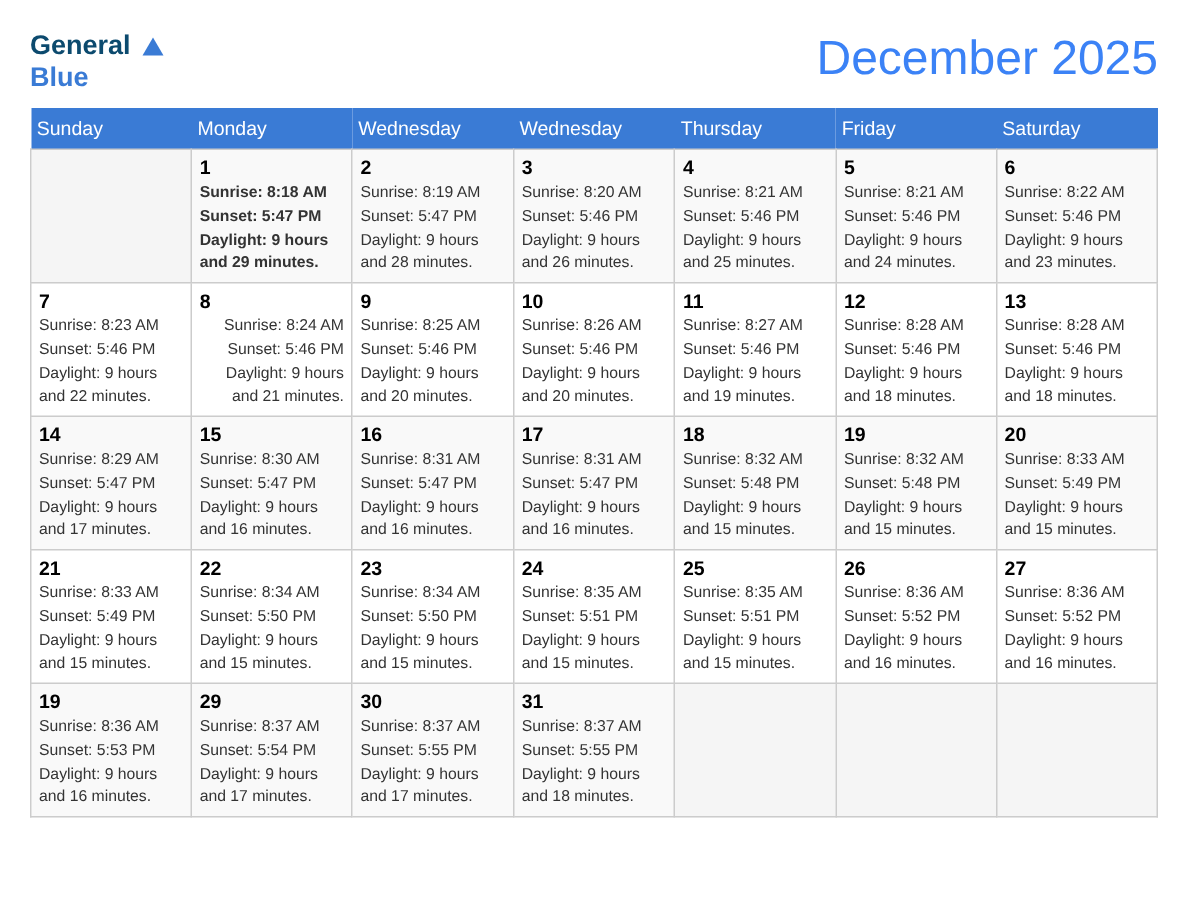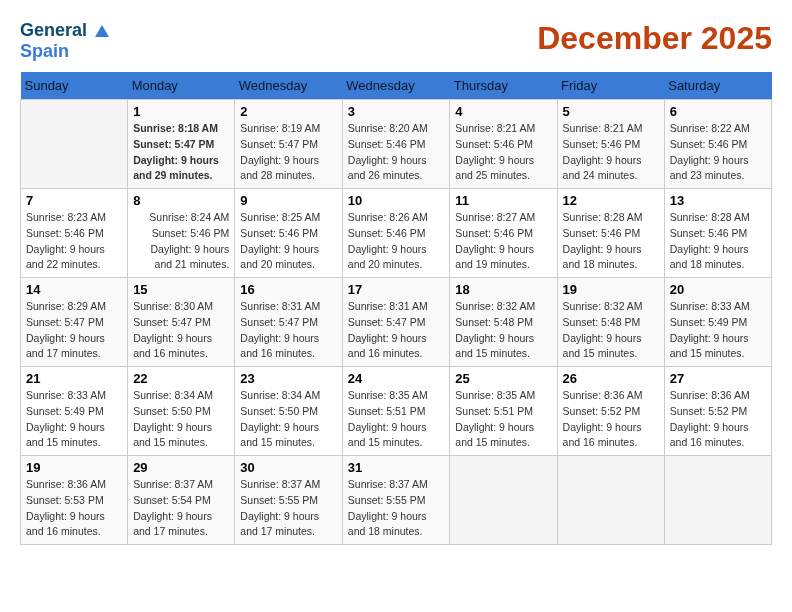--- a/index.html
+++ b/index.html
@@ -18,35 +18,35 @@
     }
     .logo {
       display: flex;
       align-items: center;
     }
     .title-section {
       text-align: right;
     }
     .month-title {
       font-size: 32px;
-      font-weight: bold;
-      color: #c2410c;
+      font-weight: normal;
+      color: #3b82f6;
     }
     .subtitle {
       font-size: 16px;
       color: #555;
     }
     table {
       width: 100%;
       border-collapse: collapse;
       font-size: 11px;
     }
     thead tr th {
       background-color: #3a7bd5;
-      color: #0f172a;
+      color: #ffffff;
       padding: 6px 4px;
       text-align: left;
       font-size: 13px;
       font-weight: normal;
     }
     tbody tr td {
       border: 1px solid #ccc;
       padding: 4px 5px;
       vertical-align: top;
       width: 108px;
@@ -75,21 +75,21 @@
 <body>
 
 <div class="header-section">
   <div class="logo">
     <div>
       <span style="font-size:18px;font-weight:bold;color:#0c4a6e;">General</span>
       <svg width="18" height="18" viewBox="0 0 18 18" style="vertical-align:middle;margin:0 1px;">
         <polygon points="9,2 16,14 2,14" fill="#3a7bd5"></polygon>
       </svg>
       <br>
-      <span style="font-size:18px;font-weight:bold;color:#3a7bd5;">Spain</span>
+      <span style="font-size:18px;font-weight:bold;color:#3a7bd5;">Blue</span>
     </div>
   </div>
   <div class="title-section">
     <div class="month-title">December 2025</div>
   </div>
 </div>
 
 <table>
   <thead>
     <tr>

